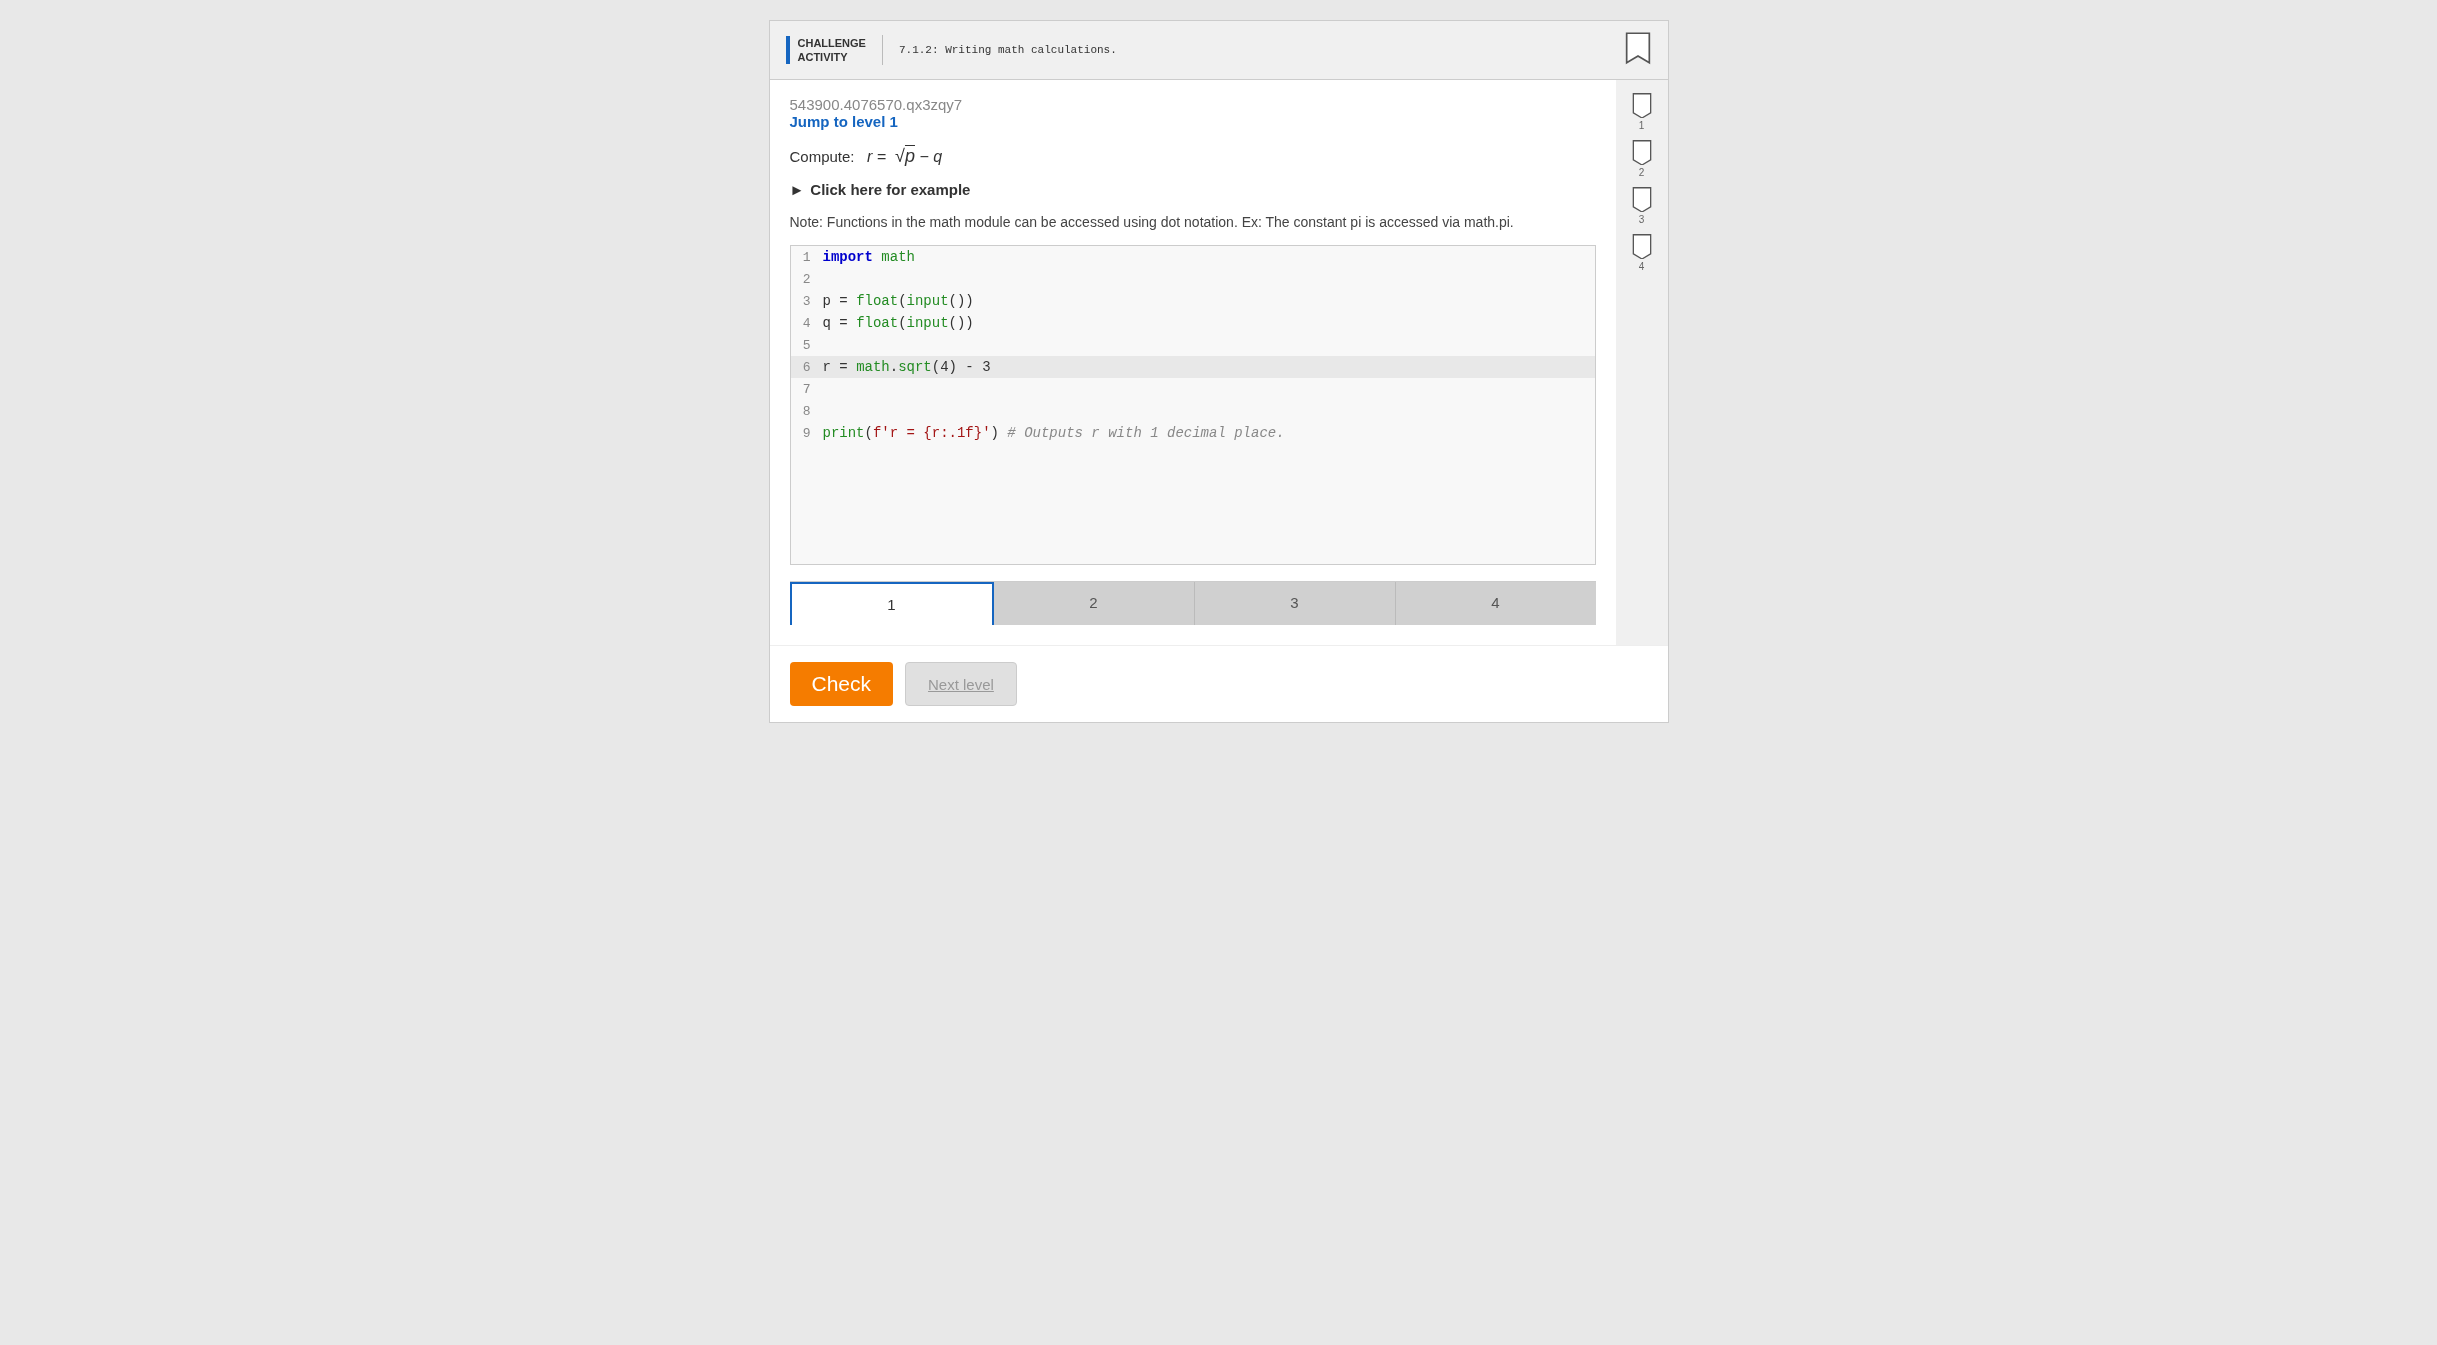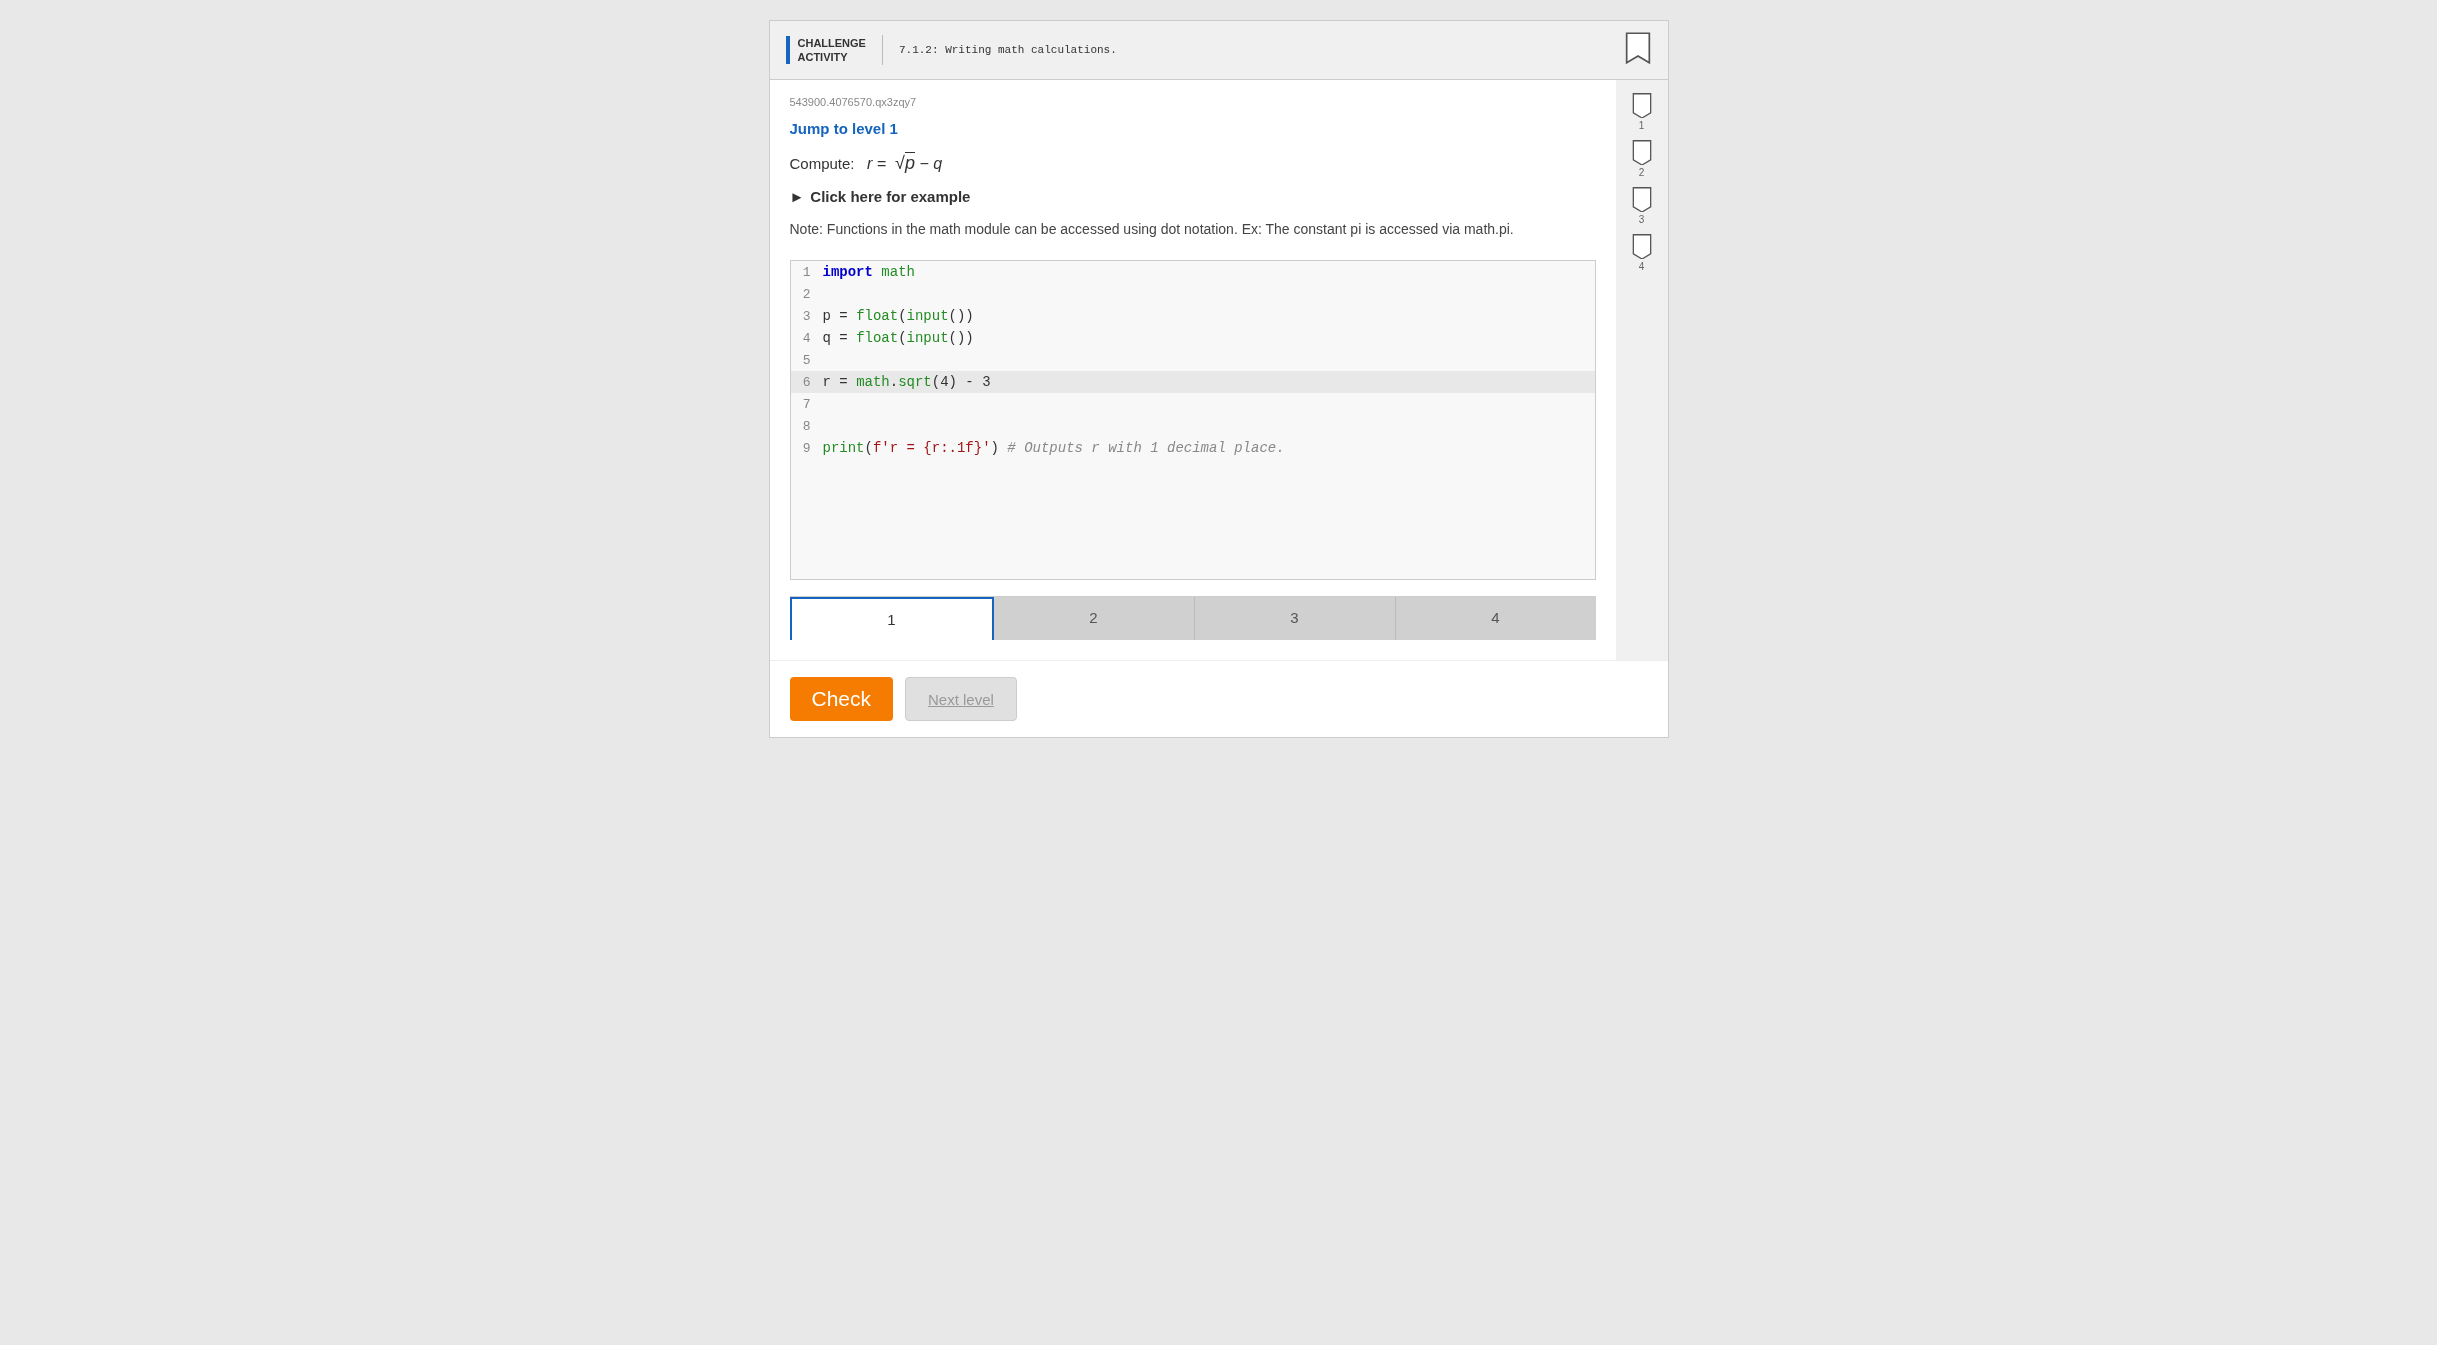--- a/index.html
+++ b/index.html
@@ -81,23 +81,23 @@
     .level-badge svg {
       width: 22px;
       height: 26px;
     }
     .level-badge-num {
       font-size: 10px;
       color: #666;
     }
     
     .question-id {
-      font-size: 11px;
+      font-size: 15px;
       color: #888;
-      margin-bottom: 12px;
+      margin-bottom: 0;
     }
     
     .jump-to-level {
       color: #1565c0;
       font-size: 15px;
       font-weight: bold;
       cursor: pointer;
       margin-bottom: 16px;
       text-decoration: none;
       display: inline-block;
@@ -122,21 +122,21 @@
       align-items: center;
       gap: 6px;
     }
     .example-toggle strong {
       font-weight: bold;
     }
     
     .note-text {
       font-size: 14px;
       color: #444;
-      margin-bottom: 20px;
+      margin-bottom: 12px;
       line-height: 1.5;
     }
     
     .code-editor {
       border: 1px solid #ccc;
       background: #f8f8f8;
       font-family: 'Courier New', Courier, monospace;
       font-size: 14px;
       width: 100%;
     }

